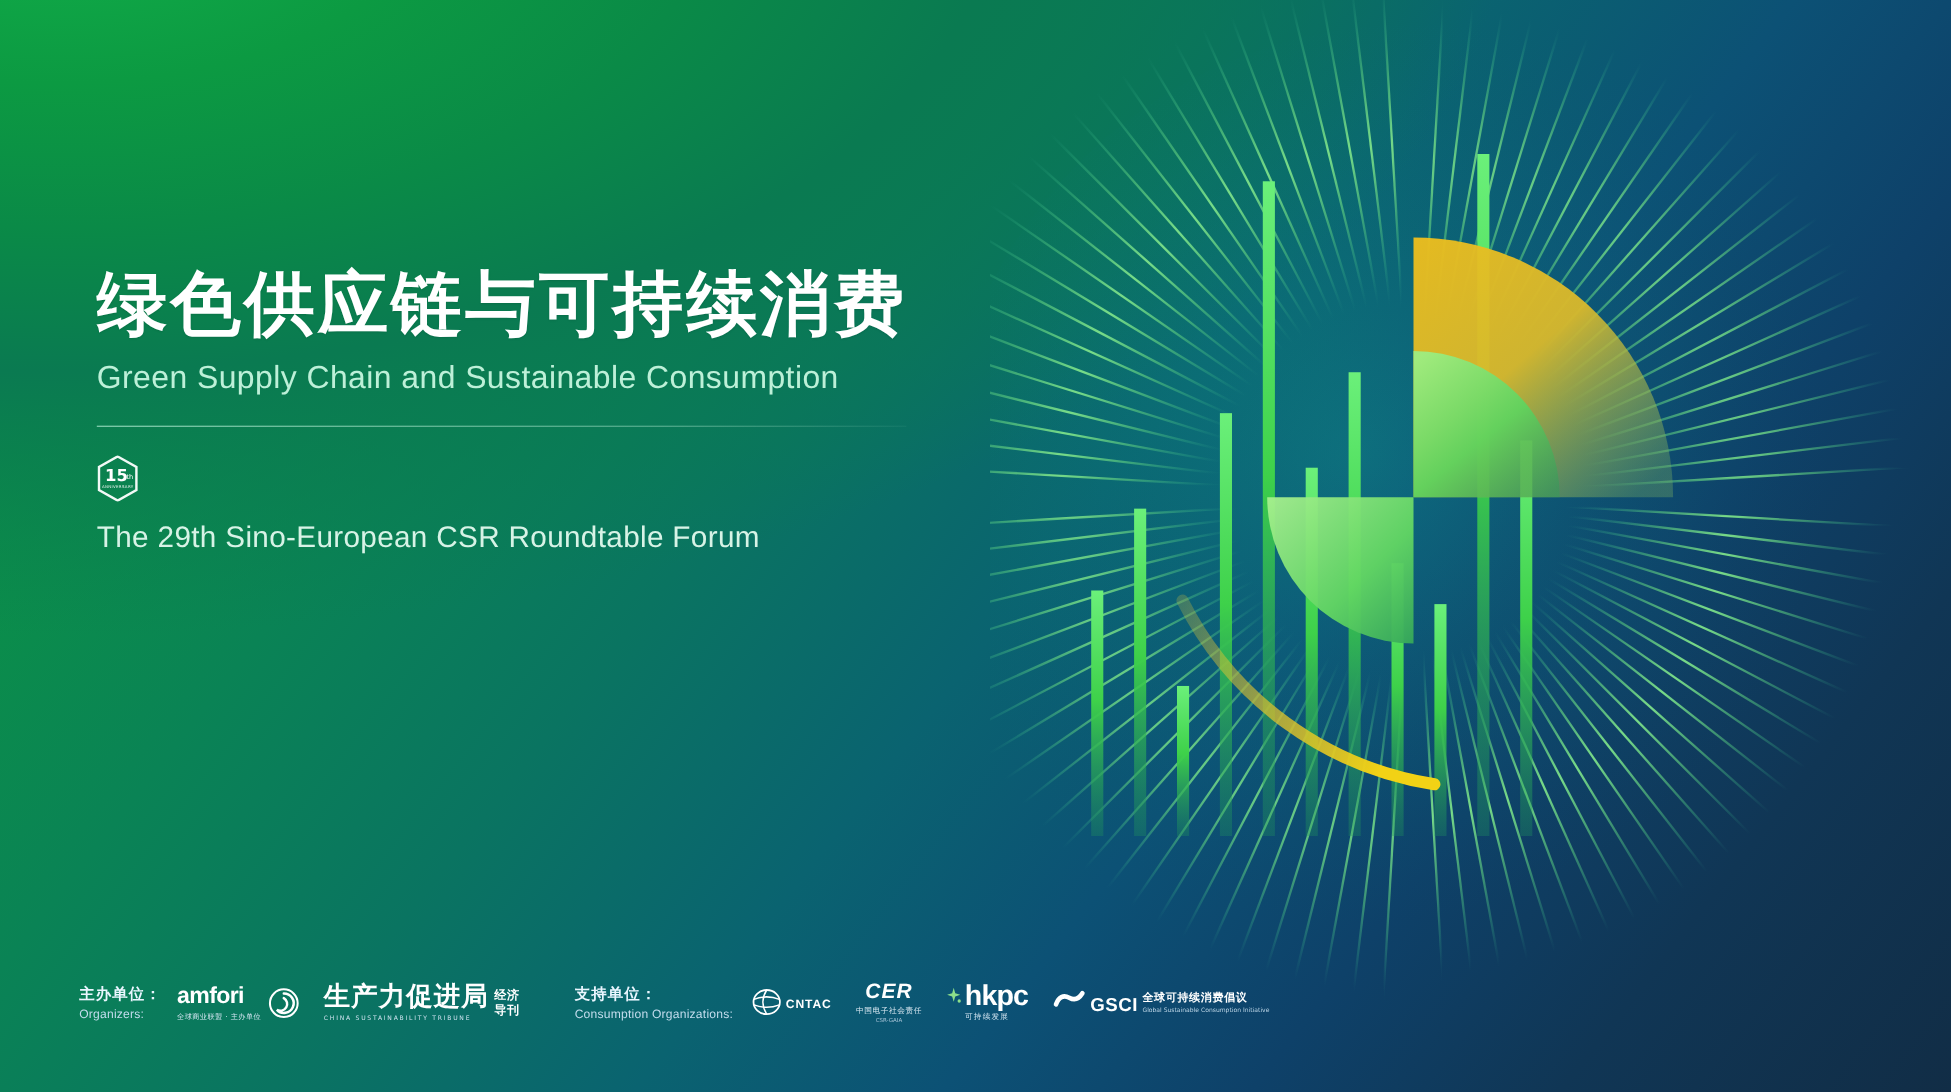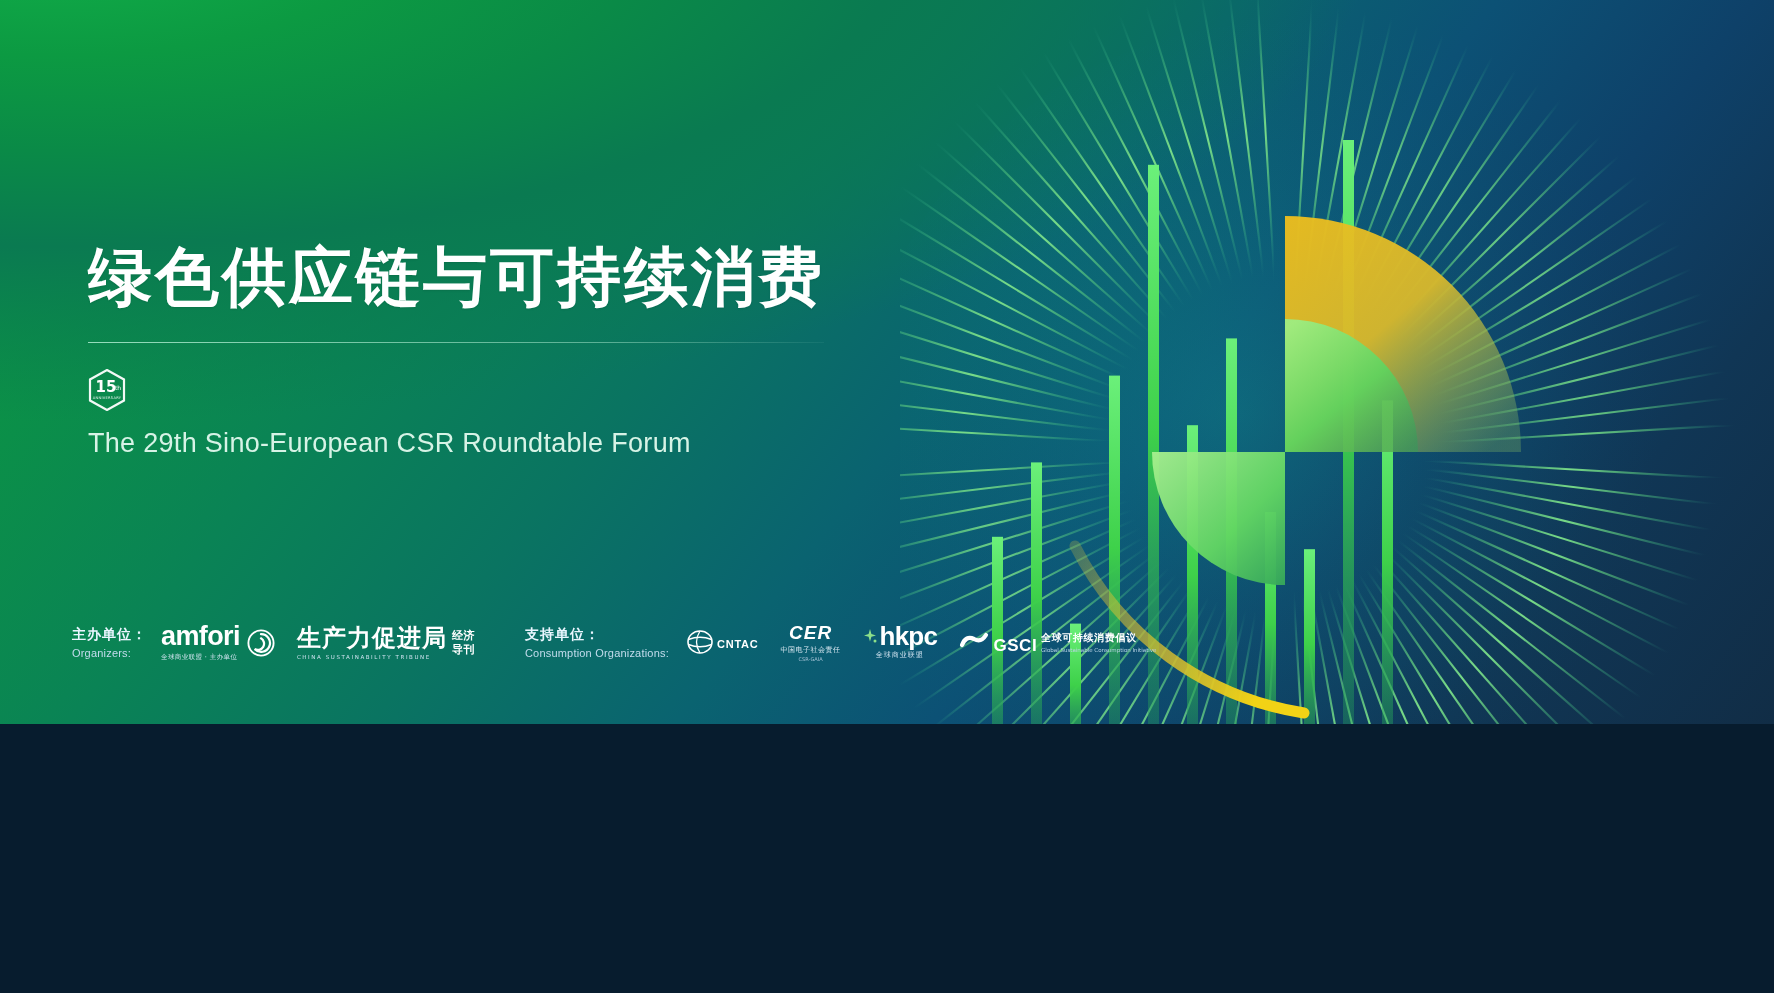--- a/index.html
+++ b/index.html
@@ -1,21 +1,21 @@
 <!DOCTYPE html>
 <html><head>
 <meta charset="utf-8">
 <style>
   * { margin:0; padding:0; box-sizing:border-box; }
   html,body { background:#071c2e; }
   body { font-family:"Liberation Sans","DejaVu Sans",sans-serif; }
 
   #stage{
     position:relative;
-    width:1774px; height:724px;
+    width:1774px; height:993px;
     overflow:hidden;
     background:
       radial-gradient(ellipse 120% 110% at 3% -10%, #12b14a 0%, #0c9a42 16%, #0a8a47 28%, #0a7a51 40%, rgba(10,110,80,0) 62%),
       linear-gradient(128deg, #0aa13f 0%, #0b9147 13%, #0a8355 27%, #0a7461 40%, #0a6370 53%, #0c5175 64%, #0e4169 75%, #103655 86%, #112d46 100%);
   }
 
   
   #graphic{
     position:absolute; left:900px; top:0; width:874px; height:993px;
     overflow:hidden;
@@ -69,21 +69,21 @@
     font-family:"DejaVu Sans","Liberation Sans",sans-serif;
   }
   .f-label .en{
     display:block; margin-top:3px; font-size:11px; color:#c3dced; letter-spacing:.2px;
     font-family:"Liberation Sans",sans-serif;
   }
   .logo{ display:flex; align-items:center; margin-right:22px; }
 
   .amfori{ display:flex; align-items:center; gap:7px; }
   .amfori .word{
-    font-size:27px; font-weight:bold; color:#ffffff; letter-spacing:-.6px; line-height:1;
+    font-size:21px; font-weight:bold; color:#ffffff; letter-spacing:-.6px; line-height:1;
     font-family:"Liberation Sans",sans-serif;
     text-align:center;
   }
   .amfori .tag{
     display:block; font-size:6.5px; color:#d5e6f2; letter-spacing:.4px; margin-top:3px;
     font-family:"DejaVu Sans",sans-serif;
   }
   .spiral{ width:28px; height:28px; }
 
   .csj{ display:flex; align-items:center; gap:5px; }
@@ -318,20 +318,21 @@
 
       <path d="M385 452 L252 452 A133 133 0 0 0 385 585 Z" fill="url(#greenGrad2)" opacity="0.95"></path>
 
       <path d="M175 546 A310 310 0 0 0 404 713" fill="none" stroke="url(#yellowArc)" stroke-width="11" stroke-linecap="round"></path>
     </svg>
 
   </div>
 
   <div id="copy">
     <div class="title-cn">绿色供应链与可持续消费</div>
+    <div class="title-en">Green Supply Chain and Sustainable Consumption</div>
 
     <div class="rule"></div>
 
     <div class="subtitle-row">
 
       <div class="badge15">
         <svg viewBox="0 0 38 42" width="38" height="42">
           <polygon points="19,1 36,10.5 36,31.5 19,41 2,31.5 2,10.5" fill="none" stroke="#ffffff" stroke-width="2.2" opacity="0.95"></polygon>
           <text x="18" y="23" text-anchor="middle" font-family="DejaVu Sans, sans-serif" font-size="15" font-weight="bold" fill="#ffffff">15</text>
           <text x="30" y="21" text-anchor="middle" font-family="DejaVu Sans, sans-serif" font-size="6" fill="#ffffff">th</text>
@@ -397,21 +398,21 @@
       </div>
 
       <div class="logo hkpc">
         <div class="row">
           <svg width="14" height="20" viewBox="0 0 14 20">
             <path d="M7 1 L8.4 6 L13 7.4 L8.4 8.8 L7 13.6 L5.6 8.8 L1 7.4 L5.6 6 Z" fill="#8de08a"></path>
             <circle cx="12" cy="13" r="1.5" fill="#8de08a"></circle>
           </svg>
           <span class="word">hkpc</span>
         </div>
-        <span class="cn">全球商业联盟</span>
+        <span class="cn">可持续发展</span>
       </div>
 
       <div class="logo gsci">
         <div style="text-align:center;">
           <svg width="30" height="20" viewBox="0 0 30 20">
             <path d="M3 14 Q7 4 15 8 Q22 12 27 4" fill="none" stroke="#ffffff" stroke-width="4.2" stroke-linecap="round"></path>
           </svg>
           <span class="code">GSCI</span>
         </div>
         <div class="txt">

